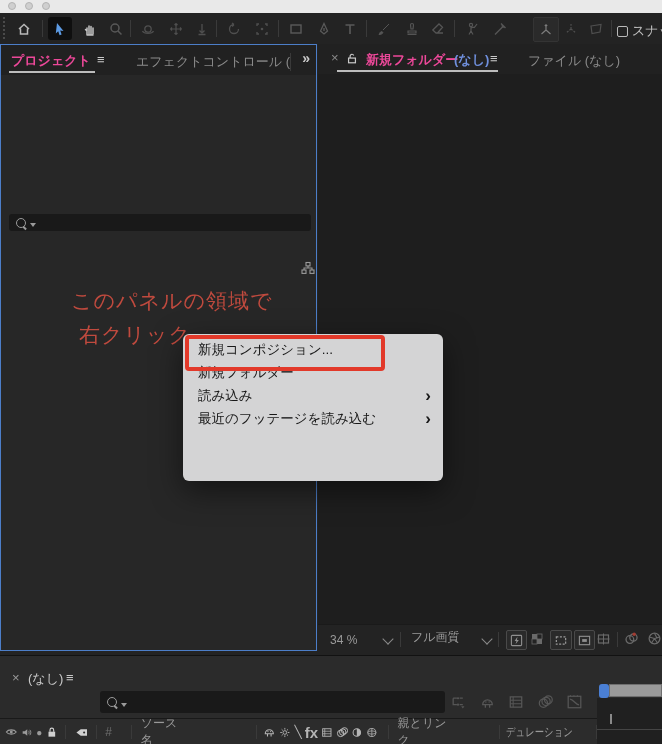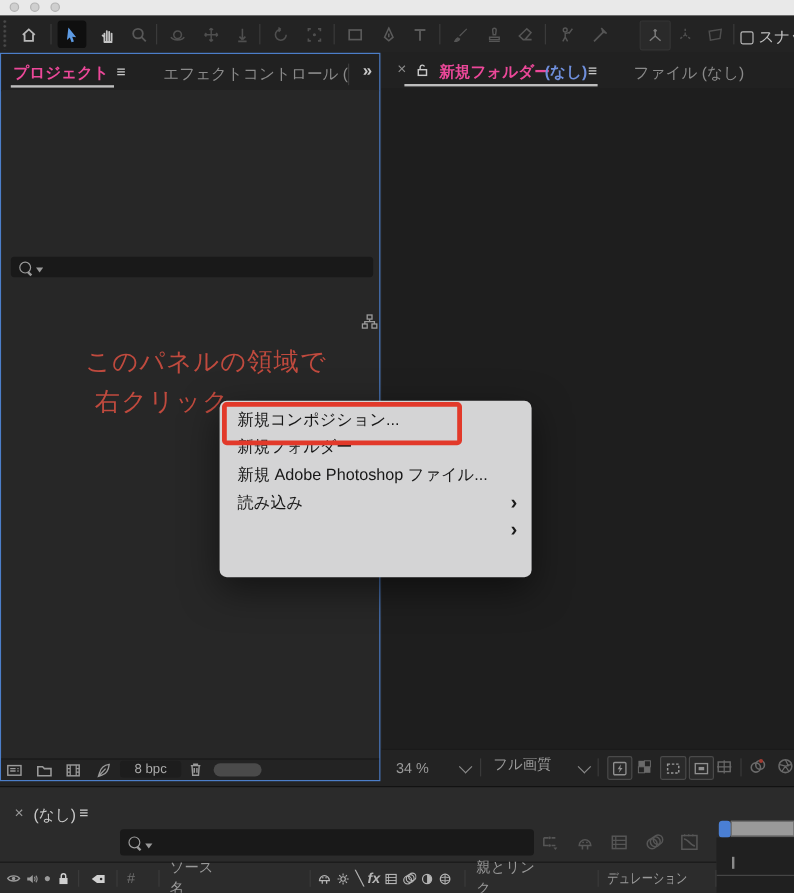--- a/index.html
+++ b/index.html
@@ -398,39 +398,20 @@
     </div>
 
 
     <svg class="ic abs" width="14" height="14" viewBox="0 0 14 14" style="left:300px;top:186px;color:#9a9a9a">
         <use href="#i-flowchart"></use>
       </svg>
 
     <div class="abs annot" style="left:78px;top:246px">右クリック</div>
     <div class="abs annot" style="left:70px;top:212px">このパネルの領域で</div>
 
-    <div class="abs pfooter" style="left:0;right:0;bottom:0;height:17px">
-      <svg class="ic abs" width="14" height="14" viewBox="0 0 14 14" style="left:4px;top:2px;color:#9a9a9a">
-          <use href="#i-interpret"></use>
-        </svg>
-      <svg class="ic abs" width="14" height="14" viewBox="0 0 14 14" style="left:29px;top:2px;color:#9a9a9a">
-          <use href="#i-folder"></use>
-        </svg>
-      <svg class="ic abs" width="14" height="14" viewBox="0 0 14 14" style="left:53px;top:2px;color:#9a9a9a">
-          <use href="#i-film"></use>
-        </svg>
-      <svg class="ic abs" width="14" height="14" viewBox="0 0 14 14" style="left:78px;top:2px;color:#9a9a9a">
-          <use href="#i-quill"></use>
-        </svg>
-      <div class="abs bpc" style="left:99px;top:1px;width:51px;height:14px">8 bpc</div>
-      <svg class="ic abs" width="14" height="14" viewBox="0 0 14 14" style="left:155px;top:1px;color:#9a9a9a">
-          <use href="#i-trash"></use>
-        </svg>
-      <div class="abs scrollpill" style="left:177px;top:3px;width:40px;height:11px"></div>
-    </div>
   </div>
 </div>
 
 <div class="abs rightgroup">
   <div class="tabrow">
     <span class="abs" style="left:13px;top:6px;color:#8a8a8a;font-size:13px">×</span>
     <svg class="ic abs" width="12" height="13" viewBox="0 0 14 14" style="left:28px;top:8px;color:#c9c9c9">
         <use href="#i-unlock"></use>
       </svg>
     <span class="abs tab-active-label" style="left:48px;top:7px">新規フォルダー</span>
@@ -488,27 +469,25 @@
 </div>
 
 <div class="abs ctxmenu">
   <div class="mi">
       <span>新規コンポジション...</span>
     </div>
   <div class="mi">
       <span>新規フォルダー</span>
     </div>
   <div class="mi">
-      <span>新規 Adobe Photoshop ファイル...</span>
-    </div>
-  <div class="mi">
       <span>読み込み</span>
       <span class="sub">›</span>
     </div>
   <div class="mi">
+      <span>最近のフッテージを読み込む</span>
       <span class="sub">›</span>
     </div>
   <div class="redbox"></div>
 </div>
 
 <div class="abs timeline">
   <span class="abs" style="left:12px;top:14px;color:#9a9a9a;font-size:13px">×</span>
   <span class="abs tl-tabtext" style="left:28px;top:14px">(なし)</span>
   <span class="abs hamburger" style="left:66px;top:14px">≡</span>
 
@@ -569,21 +548,21 @@
     <span class="vsep" style="margin-left:19px;height:14px"></span>
     <span style="margin-left:9px">ソース名</span>
     <span class="vsep" style="margin-left:72px;height:14px"></span>
     <svg class="ic" width="14" height="14" viewBox="0 0 14 14" style="margin-left:6px;color:#b5b5b5">
         <use href="#i-shy"></use>
       </svg>
     <svg class="ic" width="13" height="13" viewBox="0 0 14 14" style="margin-left:3px;color:#b5b5b5">
         <use href="#i-sun"></use>
       </svg>
     <span style="margin-left:4px;color:#b5b5b5;font-size:12px">╲</span>
-    <span style="margin-left:3px;color:#b5b5b5;font-style:italic;font-weight:700;font-size:12px">fx</span>
+    <span style="margin-left:3px;color:#b5b5b5;font-weight:700;font-size:15px">fx</span>
     <svg class="ic" width="13" height="13" viewBox="0 0 14 14" style="margin-left:3px;color:#b5b5b5">
         <use href="#i-fblend"></use>
       </svg>
     <svg class="ic" width="14" height="13" viewBox="0 0 14 14" style="margin-left:3px;color:#b5b5b5">
         <use href="#i-mblur"></use>
       </svg>
     <svg class="ic" width="13" height="13" viewBox="0 0 14 14" style="margin-left:3px;color:#b5b5b5">
         <use href="#i-adjust"></use>
       </svg>
     <svg class="ic" width="13" height="13" viewBox="0 0 14 14" style="margin-left:3px;color:#b5b5b5">

